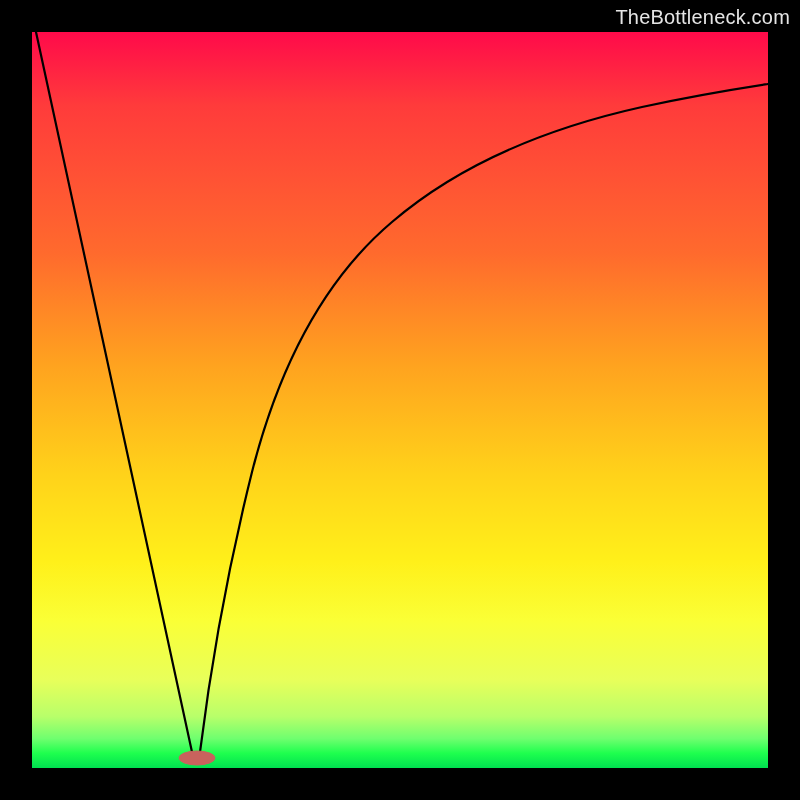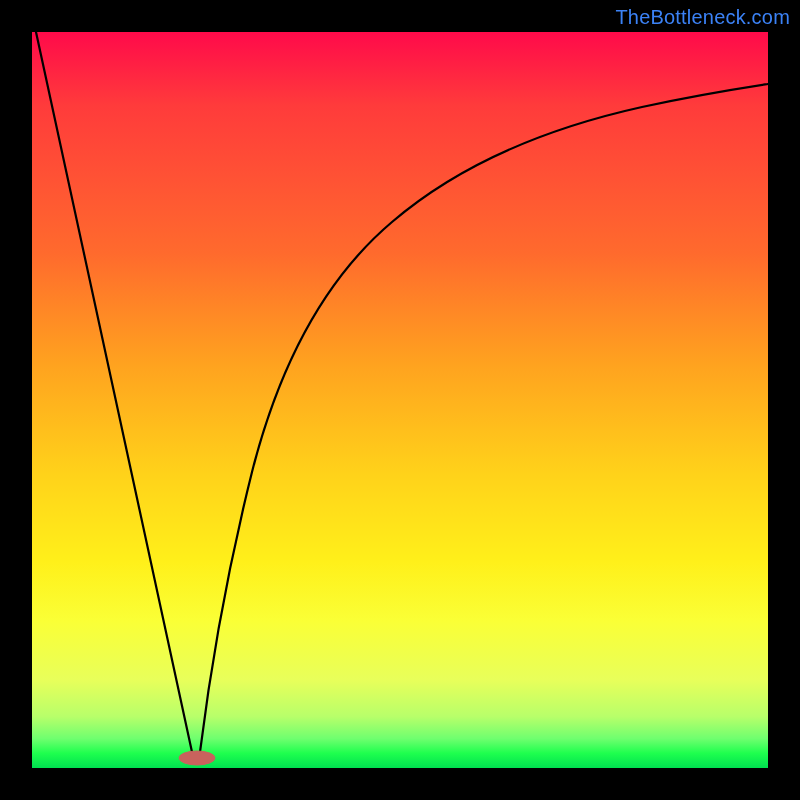--- a/index.html
+++ b/index.html
@@ -38,21 +38,21 @@
       #b8ff6a 93%,
       #6fff6f 96%,
       #1eff4e 98%,
       #00e050 100%
     );
   }
   .attrib {
     position: absolute;
     top: 6px;
     right: 10px;
-    color: #3b82f6;
+    color: #e5e5e5;
     font-size: 20px;
     font-weight: 500;
     letter-spacing: 0.2px;
   }
   svg.curves {
     position: absolute;
     top: 0; left: 0;
     width: 736px;
     height: 736px;
     overflow: visible;

